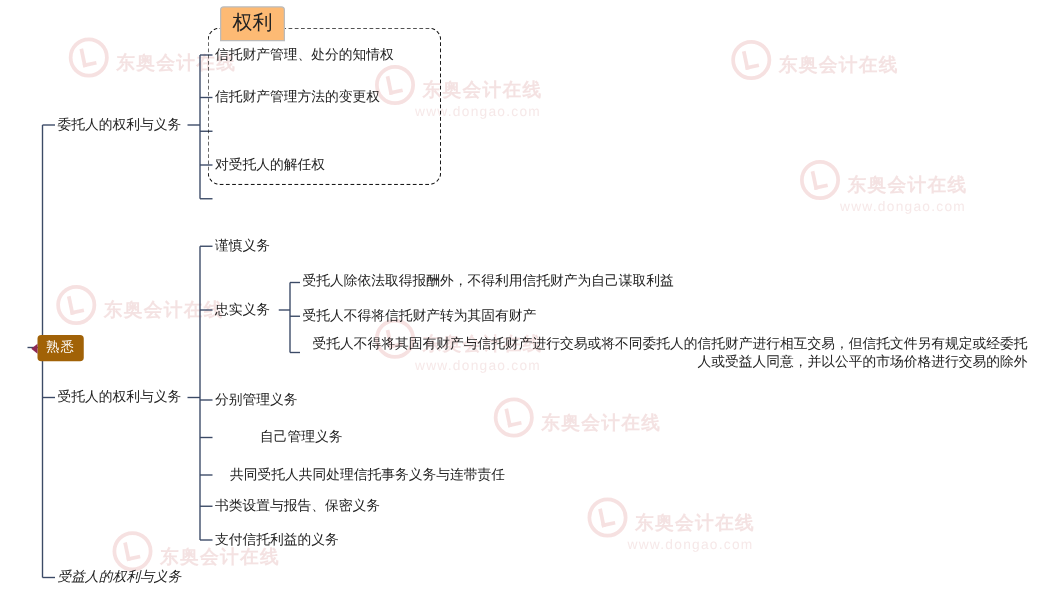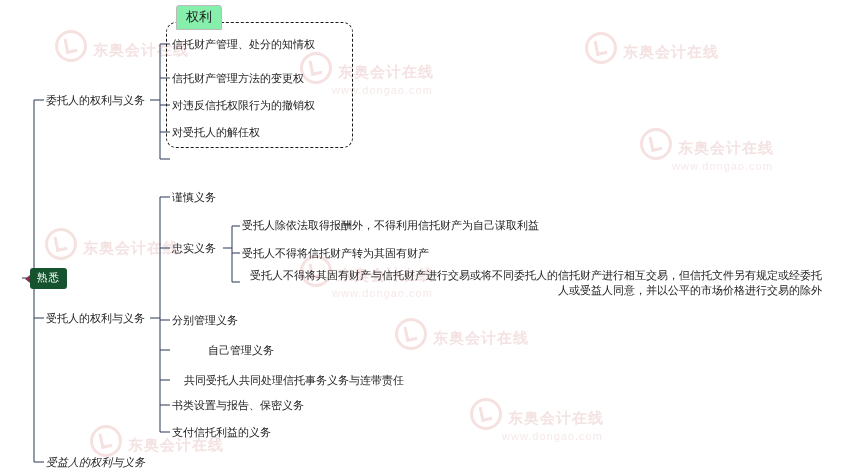--- a/index.html
+++ b/index.html
@@ -59,42 +59,42 @@
   .root {
     position:absolute;
     font-size:11px;
     color:#222;
     line-height:1.15;
     width:14px;
     text-align:center;
   }
   .badge {
     position:absolute;
-    background:#14532d;
+    background:#a16207;
     color:#ffffff;
     font-size:10.5px;
     padding:3px 7px 4px 7px;
     border-radius:3px;
     letter-spacing:1px;
   }
   .badge:before{
     content:"";
     position:absolute;
     left:-5px; top:50%;
     margin-top:-4px;
     border-top:4px solid transparent;
     border-bottom:4px solid transparent;
     border-right:5px solid #8e2a54;
   }
   .tag-title {
     position:absolute;
-    background:#86efac;
+    background:#fdba74;
     border:1px solid #bbbbbb;
     border-radius:3px 3px 0 0;
-    font-size:13px;
+    font-size:16px;
     color:#222;
     padding:2px 9px 3px 9px;
     z-index:5;
   }
   .dash-box {
     position:absolute;
     border:1.3px dashed #1a1a1a;
     border-radius:10px;
     background:transparent;
     z-index:1;
@@ -154,21 +154,20 @@
   <div class="tag-title" style="left:176px; top:5px;">权利</div>
 
   <div class="badge" style="left:30px; top:268px;">熟悉</div>
 
   <div class="node" style="left:46px; top:93px;">委托人的权利与义务</div>
   <div class="node" style="left:46px; top:311px;">受托人的权利与义务</div>
   <div class="node" style="left:46px; top:455px;font-style:italic;">受益人的权利与义务</div>
 
   <div class="node" style="left:172px; top:37px;">信托财产管理、处分的知情权</div>
   <div class="node" style="left:172px; top:71px;">信托财产管理方法的变更权</div>
-  <div class="node" style="left:172px; top:98px;">对违反信托权限行为的撤销权</div>
   <div class="node" style="left:172px; top:125px;">对受托人的解任权</div>
 
   <div class="node" style="left:172px; top:190px;">谨慎义务</div>
   <div class="node" style="left:172px; top:241px;">忠实义务</div>
   <div class="node" style="left:172px; top:313px;">分别管理义务</div>
   <div class="node" style="left:172px; top:343px;margin-left:36px;">自己管理义务</div>
   <div class="node" style="left:184px; top:373px;">共同受托人共同处理信托事务义务与连带责任</div>
   <div class="node" style="left:172px; top:398px;">书类设置与报告、保密义务</div>
   <div class="node" style="left:172px; top:425px;">支付信托利益的义务</div>
 

